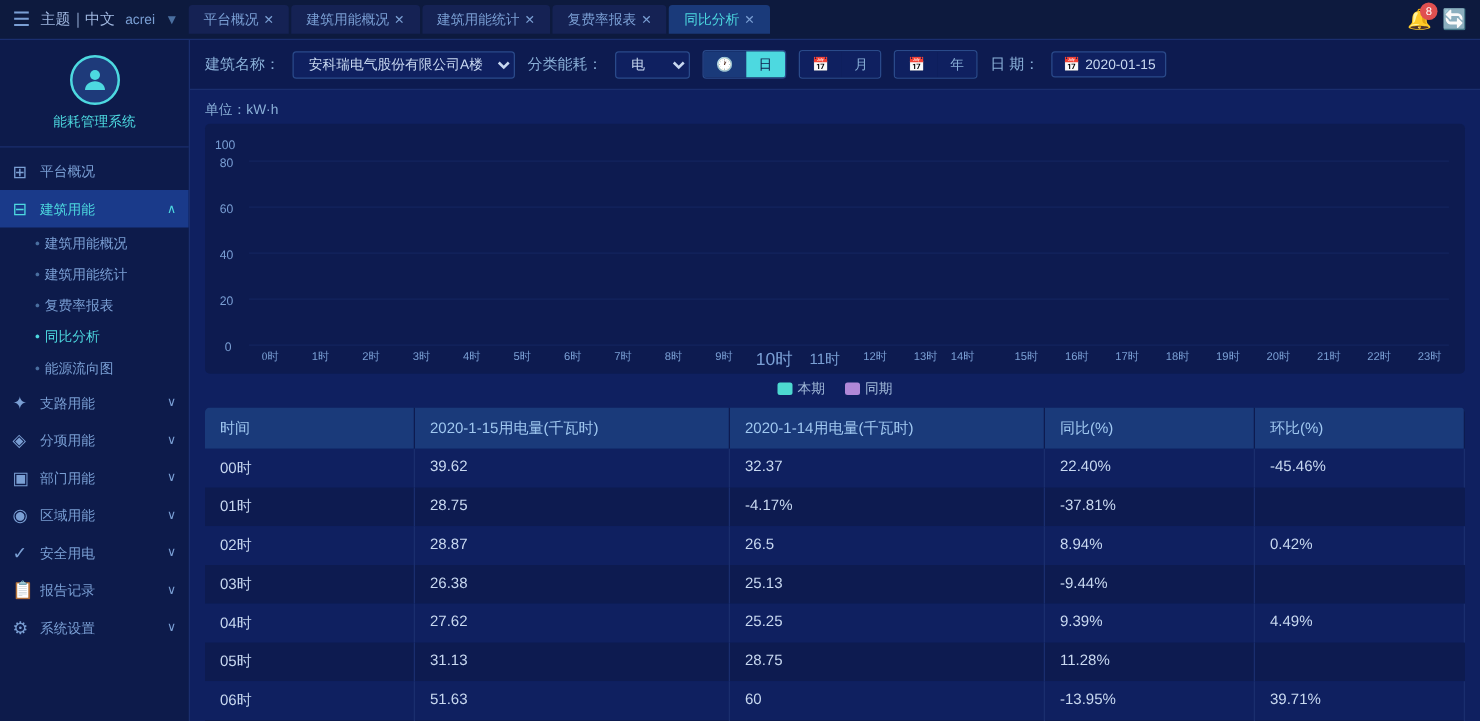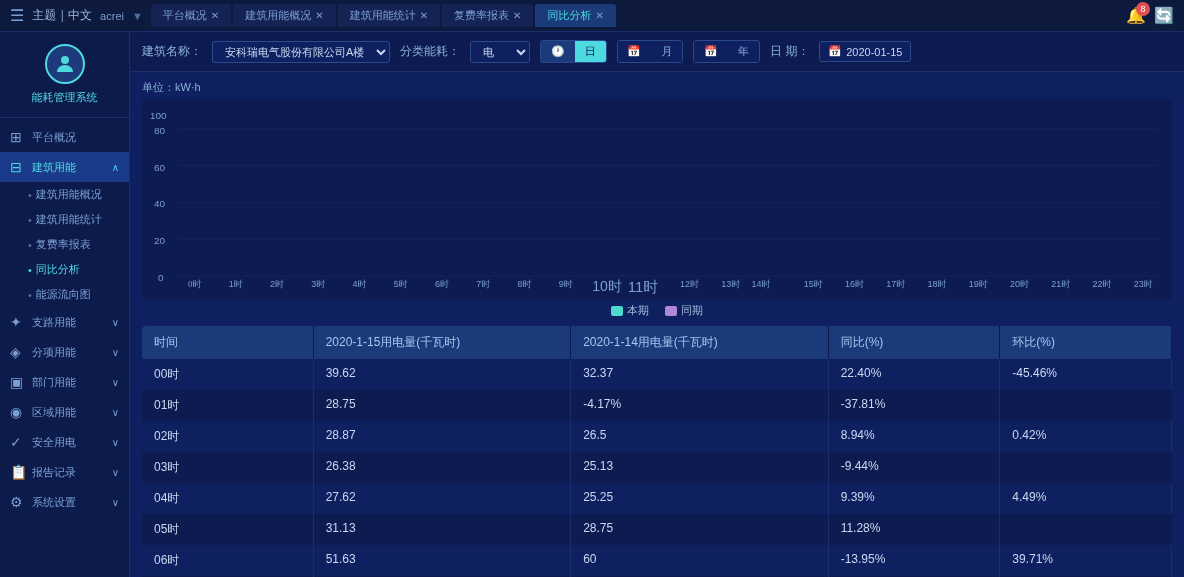--- a/index.html
+++ b/index.html
@@ -14,21 +14,21 @@
     .topbar-tab.active { background: #1a3a7a; color: #4dd9e0; }
     .topbar-tab .close-x { color: #7a9fd4; font-size: 10px; }
     .topbar-icons { display: flex; gap: 8px; align-items: center; }
     .topbar-icon-btn { color: #4dd9e0; font-size: 16px; cursor: pointer; position: relative; }
     .badge { background: #e05050; color: white; border-radius: 50%; width: 14px; height: 14px; font-size: 9px; display: flex; align-items: center; justify-content: center; position: absolute; top: -4px; right: -4px; }
 
     
     .layout { display: flex; height: calc(577px - 32px); }
 
     
-    .sidebar { width: 130px; background: #0d1b4b; border-right: 1px solid #1a2e6e; display: flex; flex-direction: column; }
+    .sidebar { width: 152px; background: #0d1b4b; border-right: 1px solid #1a2e6e; display: flex; flex-direction: column; }
     .sidebar-header { padding: 12px; display: flex; flex-direction: column; align-items: center; gap: 6px; border-bottom: 1px solid #1a2e6e; }
     .avatar { width: 40px; height: 40px; border-radius: 50%; background: #1e3a7a; display: flex; align-items: center; justify-content: center; border: 2px solid #4dd9e0; }
     .avatar svg { width: 24px; height: 24px; }
     .sidebar-title { color: #4dd9e0; font-size: 11px; text-align: center; }
     .sidebar-nav { flex: 1; overflow-y: auto; padding: 4px 0; }
     .nav-item { display: flex; align-items: center; gap: 6px; padding: 7px 10px; color: #7a9fd4; cursor: pointer; font-size: 11px; }
     .nav-item.active { background: #1a3a8a; color: #4dd9e0; }
     .nav-item .nav-icon { font-size: 14px; width: 16px; }
     .nav-sub { padding-left: 20px; }
     .nav-sub-item { display: flex; align-items: center; gap: 4px; padding: 5px 8px; color: #7a9fd4; cursor: pointer; font-size: 11px; }
@@ -328,21 +328,21 @@
             <div style="flex: 1 1 0%; text-align: center; color: rgb(122, 159, 212); font-size: 9px;">1时</div>
             <div style="flex: 1 1 0%; text-align: center; color: rgb(122, 159, 212); font-size: 9px;">2时</div>
             <div style="flex: 1 1 0%; text-align: center; color: rgb(122, 159, 212); font-size: 9px;">3时</div>
             <div style="flex: 1 1 0%; text-align: center; color: rgb(122, 159, 212); font-size: 9px;">4时</div>
             <div style="flex: 1 1 0%; text-align: center; color: rgb(122, 159, 212); font-size: 9px;">5时</div>
             <div style="flex: 1 1 0%; text-align: center; color: rgb(122, 159, 212); font-size: 9px;">6时</div>
             <div style="flex: 1 1 0%; text-align: center; color: rgb(122, 159, 212); font-size: 9px;">7时</div>
             <div style="flex: 1 1 0%; text-align: center; color: rgb(122, 159, 212); font-size: 9px;">8时</div>
             <div style="flex: 1 1 0%; text-align: center; color: rgb(122, 159, 212); font-size: 9px;">9时</div>
             <div style="flex: 1 1 0%; text-align: center; color: rgb(122, 159, 212); font-size: 14px;">10时</div>
-            <div style="flex: 1 1 0%; text-align: left; color: rgb(122, 159, 212); font-size: 15px;">11时</div>
+            <div style="flex: 1 1 0%; text-align: center; color: rgb(122, 159, 212); font-size: 12px;">11时</div>
             <div style="flex: 1 1 0%; text-align: center; color: rgb(122, 159, 212); font-size: 9px;">12时</div>
             <div style="flex: 1 1 0%; text-align: center; color: rgb(122, 159, 212); font-size: 9px;">13时</div>
             <div style="flex: 1 1 0%; color: rgb(122, 159, 212); font-size: 9px;">14时</div>
             <div style="flex: 1 1 0%; text-align: center; color: rgb(122, 159, 212); font-size: 9px;">15时</div>
             <div style="flex: 1 1 0%; text-align: center; color: rgb(122, 159, 212); font-size: 9px;">16时</div>
             <div style="flex: 1 1 0%; text-align: center; color: rgb(122, 159, 212); font-size: 9px;">17时</div>
             <div style="flex: 1 1 0%; text-align: center; color: rgb(122, 159, 212); font-size: 9px;">18时</div>
             <div style="flex: 1 1 0%; text-align: center; color: rgb(122, 159, 212); font-size: 9px;">19时</div>
             <div style="flex: 1 1 0%; text-align: center; color: rgb(122, 159, 212); font-size: 9px;">20时</div>
             <div style="flex: 1 1 0%; text-align: center; color: rgb(122, 159, 212); font-size: 9px;">21时</div>

